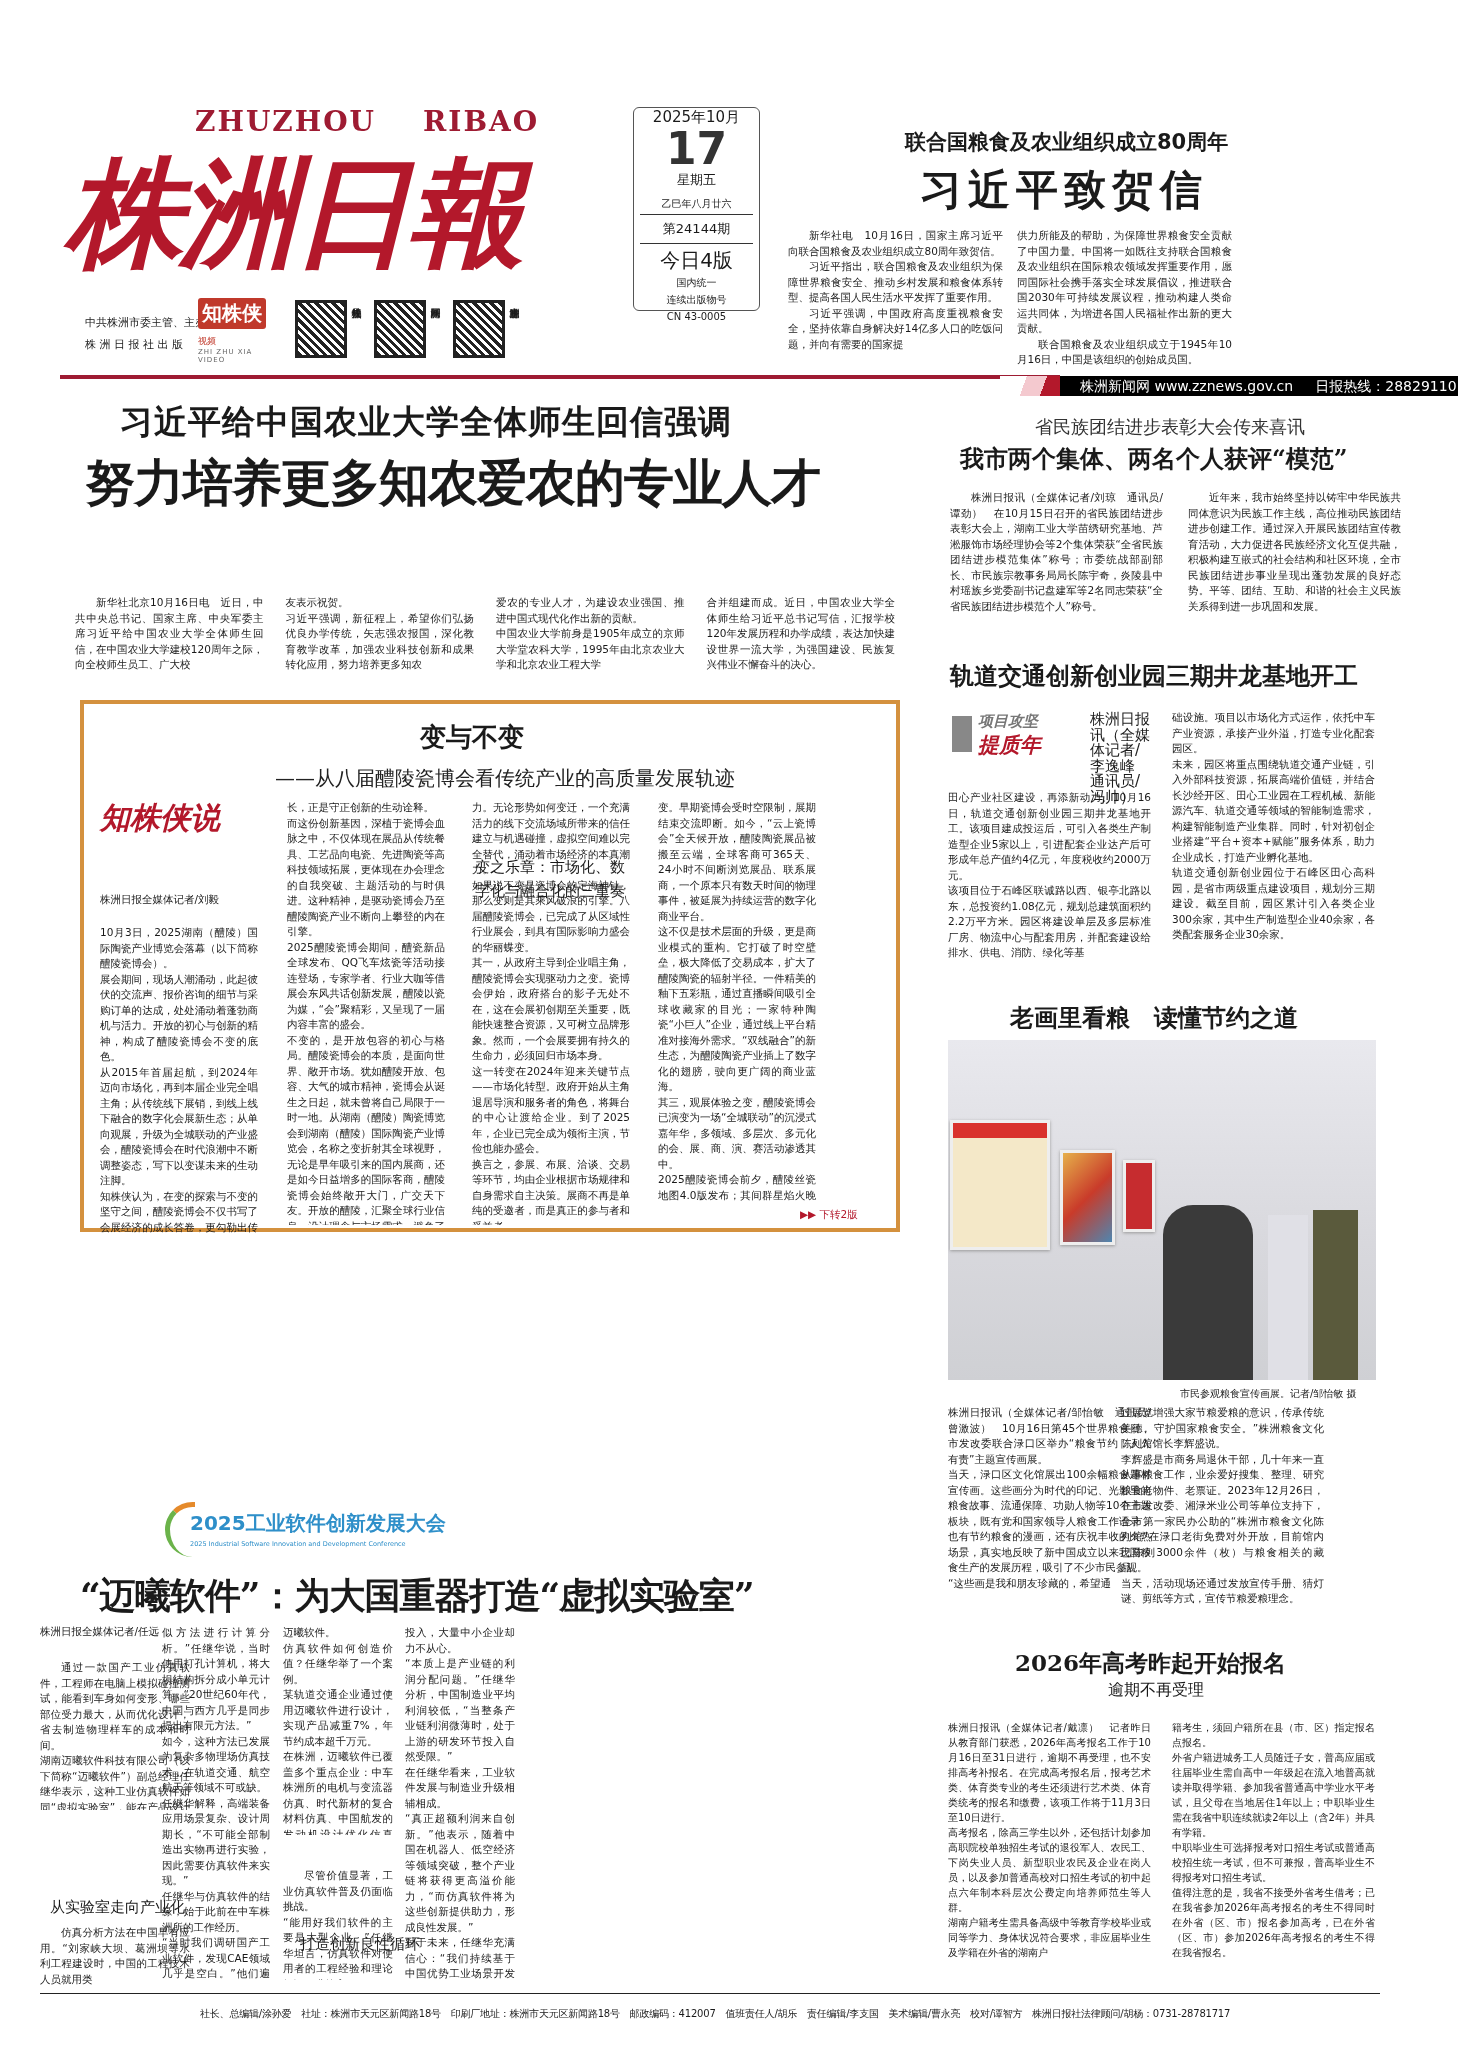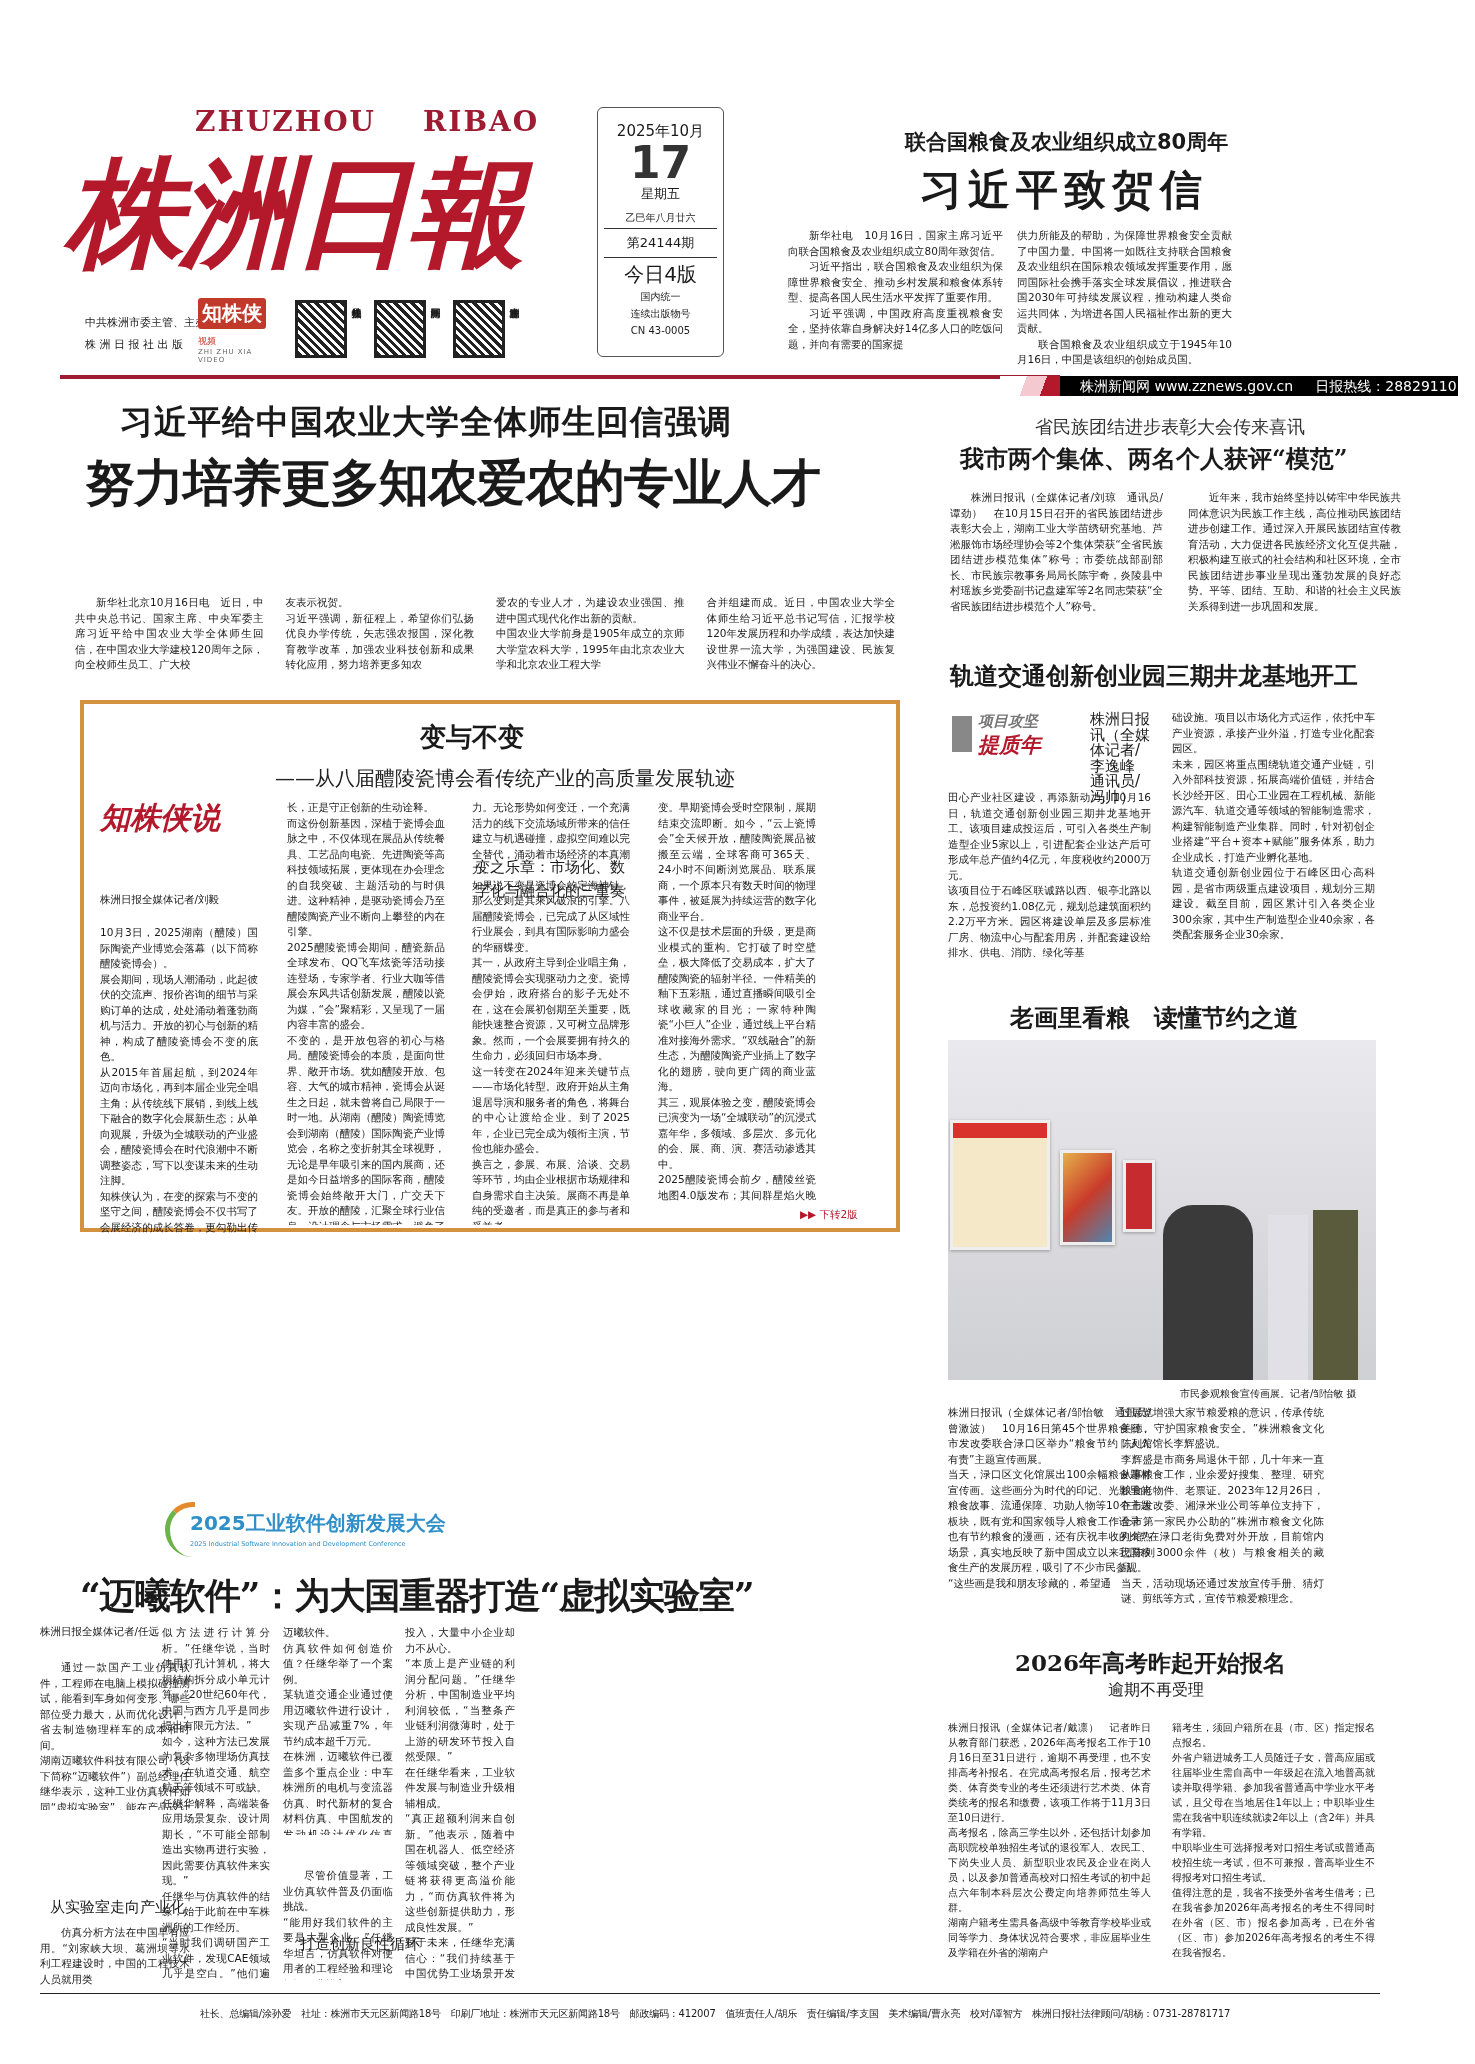--- a/index.html
+++ b/index.html
@@ -6,21 +6,21 @@
 body{width:1475px;height:2064px;background:#fff;font-family:"DejaVu Sans",sans-serif;color:#1a1a1a;position:relative;overflow:hidden}
 .abs{position:absolute}
 .masthead-en{left:195px;top:105px;font-family:"DejaVu Serif",serif;font-weight:bold;font-size:28px;color:#9e1b32;letter-spacing:2px}
 .masthead-cn{left:65px;top:135px;font-family:"DejaVu Serif",serif;font-weight:bold;font-size:118px;color:#b3182b;letter-spacing:-4px;font-style:italic}
 .pubinfo{left:85px;top:312px;font-size:11px;line-height:22px}
 .zzx{left:198px;top:298px;width:70px;height:44px}
 .zzx .logo{background:#c0392b;color:#fff;font-weight:bold;font-size:20px;padding:2px 4px;border-radius:3px;display:inline-block}
 .zzx .sub{font-size:7px;color:#666;letter-spacing:1px}
 .qr{width:52px;height:58px;border:3px solid #222;background:repeating-linear-gradient(45deg,#222 0 3px,#fff 3px 6px)}
 .qrlabel{writing-mode:vertical-rl;font-size:10px;line-height:12px}
-.datebox{left:597px;top:107px;width:127px;height:250px;border:1.5px solid #555;border-radius:6px;text-align:center;padding-top:14px}
+.datebox{left:633px;top:107px;width:127px;height:204px;border:1.5px solid #555;border-radius:6px;text-align:center;}
 .datebox .ym{font-size:15px}
 .datebox .day{font-size:44px;font-weight:bold;line-height:44px;color:#333}
 .datebox .wk{font-size:13px}
 .datebox .lunar{font-size:10px;margin-top:8px}
 .datebox .issue{font-size:13px;border-top:1px solid #333;border-bottom:1px solid #333;margin:3px 6px;padding:5px 0}
 .datebox .pages{font-size:20px}
 .datebox .small{font-size:10px;line-height:17px}
 .lead-kicker{left:905px;top:128px;font-size:21px;font-weight:bold}
 .lead-title{left:920px;top:162px;font-size:42px;font-weight:bold;letter-spacing:6px}
 .body-text{font-size:10.5px;line-height:15.5px;text-align:justify;text-indent:2em}

